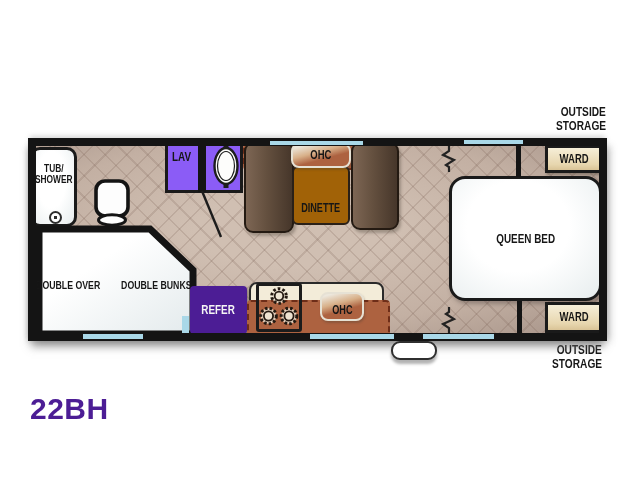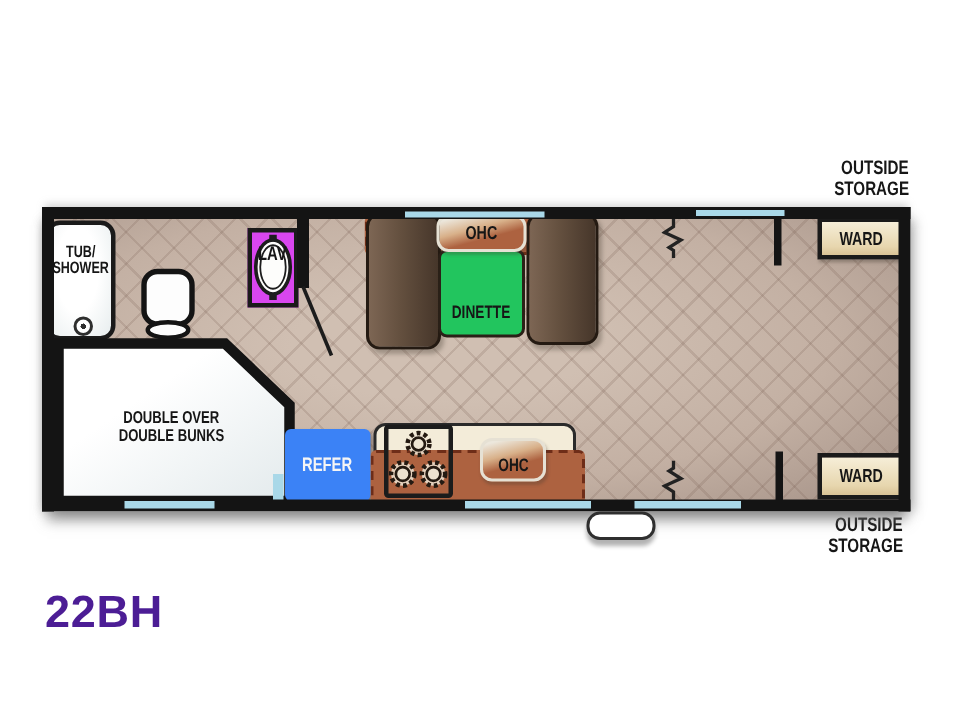--- a/index.html
+++ b/index.html
@@ -51,29 +51,29 @@
     <span class="condR">STORAGE</span>
   </div>
 
   <div id="shell" class="abs" style="left:28px;top:138px;width:579px;height:203px;">
 
     <div id="floor" class="abs" style="left:4px;top:4px;width:571px;height:195px;"></div>
 
     <div class="abs rust" style="left:215px;top:6px;width:143px;height:22px;border-radius:4px;"></div>
     <div class="abs bench" style="left:216px;top:4px;width:46px;height:87px;"></div>
     <div class="abs bench" style="left:323px;top:4px;width:44px;height:84px;"></div>
-    <div class="abs ctr" style="left:264px;top:28px;width:58px;height:59px;background:#22c55e;
+    <div class="abs ctr" style="left:264px;top:28px;width:58px;height:59px;background:#a16207;
          border:2px solid #2a2017;border-radius:6px;align-items:flex-end;padding-bottom:9px;box-sizing:border-box;">
       <span class="lbl cond" style="font-size:12px;">DINETTE</span>
     </div>
     <div class="abs ohctag ctr" style="left:263px;top:5px;width:56px;height:21px;">
       <span class="lbl cond" style="font-size:12.5px;">OHC</span>
     </div>
 
-    <div class="abs" style="left:137px;top:14px;width:28px;height:47px;background:#d946ef;border:3px solid #1a1a1a;">
+    <div class="abs" style="left:137px;top:2px;width:28px;height:47px;background:#8b5cf6;border:3px solid #1a1a1a;padding-left:44px;">
       <svg width="28" height="47" viewBox="0 0 28 47">
         <ellipse cx="14" cy="23" rx="11.5" ry="18" fill="#fdfdfb" stroke="#1d1d1d" stroke-width="2.4"></ellipse>
         <ellipse cx="14" cy="23" rx="8.5" ry="14.5" fill="none" stroke="#1d1d1d" stroke-width="1.2"></ellipse>
         <rect x="11.5" y="1.5" width="5" height="4.5" fill="#1d1d1d"></rect>
         <rect x="11.5" y="40.5" width="5" height="4.5" fill="#1d1d1d"></rect>
       </svg>
       <div class="abs ctr" style="left:0;top:6px;width:28px;height:16px;">
         <span class="lbl cond" style="font-size:13px;">LAV</span>
       </div>
     </div>
@@ -98,27 +98,27 @@
 
     <svg class="abs" style="left:0px;top:82px;" width="175" height="121" viewBox="0 0 175 121">
       <defs>
         <linearGradient id="bunkGrad" x1="0" y1="0" x2="1" y2="1">
           <stop offset="35%" stop-color="#ffffff"></stop>
             <stop offset="100%" stop-color="#e3eaec"></stop>
         </linearGradient>
       </defs>
       <path d="M11 9 H122 L165 50 V114 H11 Z" fill="url(#bunkGrad)" stroke="#141414" stroke-width="7"></path>
     </svg>
-    <div class="abs lbl ctr" style="left:30px;top:134px;width:112px;height:28px;font-size:11.5px;flex-direction:column;">
+    <div class="abs lbl ctr" style="left:30px;top:134px;width:112px;height:28px;font-size:11.5px;flex-direction:row;">
       <span class="cond">DOUBLE OVER</span>
       <span class="cond">DOUBLE BUNKS</span>
     </div>
     <div class="abs window" style="left:154px;top:178px;width:7px;height:18px;"></div>
 
-    <div class="abs ctr" style="left:162px;top:148px;width:57px;height:48px;background:#3b82f6;border-radius:4px;
+    <div class="abs ctr" style="left:162px;top:148px;width:57px;height:48px;background:#4c1d95;border-radius:4px;
          box-shadow:2px 2px 3px rgba(60,50,45,.4);">
       <span class="lbl cond" style="font-size:13px;color:#f5f5f5;">REFER</span>
     </div>
     <div class="abs" style="left:221px;top:144px;width:135px;height:51px;background:#f3ecd9;
          border:2.5px solid #2a2a2a;border-radius:8px;box-sizing:border-box;"></div>
     <div class="abs rust" style="left:219px;top:162px;width:139px;height:32px;border-radius:4px;"></div>
     <div class="abs" style="left:228px;top:145px;width:46px;height:49px;border:3px solid #1c1c1c;border-radius:3px;box-sizing:border-box;">
       <svg width="40" height="43" viewBox="0 0 40 43">
         <g stroke="#241a12" fill="rgba(238,229,212,.85)">
           <circle cx="20" cy="10" r="7.3" stroke-width="3" stroke-dasharray="2.6 2.1"></circle>
@@ -128,20 +128,24 @@
           <circle cx="30" cy="30" r="7.8" stroke-width="3" stroke-dasharray="2.6 2.1"></circle>
           <circle cx="30" cy="30" r="4.6" stroke-width="1.8"></circle>
         </g>
       </svg>
     </div>
     <div class="abs ohctag ctr" style="left:292px;top:154px;width:44px;height:29px;align-items:flex-end;
          padding-bottom:3px;box-sizing:border-box;">
       <span class="lbl cond" style="font-size:12px;">OHC</span>
     </div>
 
+    <div class="abs whitebox ctr" style="left:421px;top:38px;width:147px;height:119px;border-radius:16px;
+         box-shadow:2px 3px 4px rgba(60,50,45,.35);">
+      <span class="lbl cond" style="font-size:13px;">QUEEN BED</span>
+    </div>
     <div class="abs tanbox ctr" style="left:517px;top:7px;width:52px;height:22px;">
       <span class="lbl cond" style="font-size:12.5px;">WARD</span>
     </div>
     <div class="abs tanbox ctr" style="left:517px;top:164px;width:52px;height:25px;">
       <span class="lbl cond" style="font-size:12.5px;">WARD</span>
     </div>
     <div class="abs wall" style="left:488px;top:7px;width:5px;height:32px;"></div>
     <div class="abs wall" style="left:489px;top:163px;width:5px;height:33px;"></div>
 
     <svg class="abs" style="left:413px;top:4px;" width="16" height="30" viewBox="0 0 16 30">

